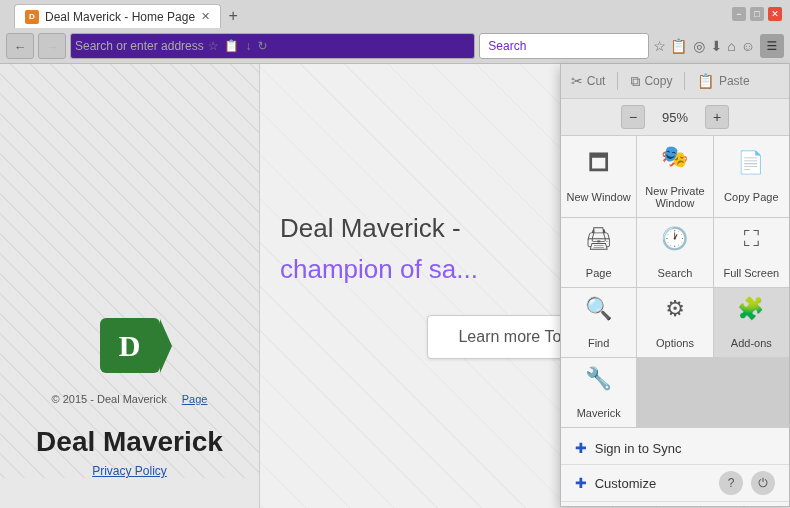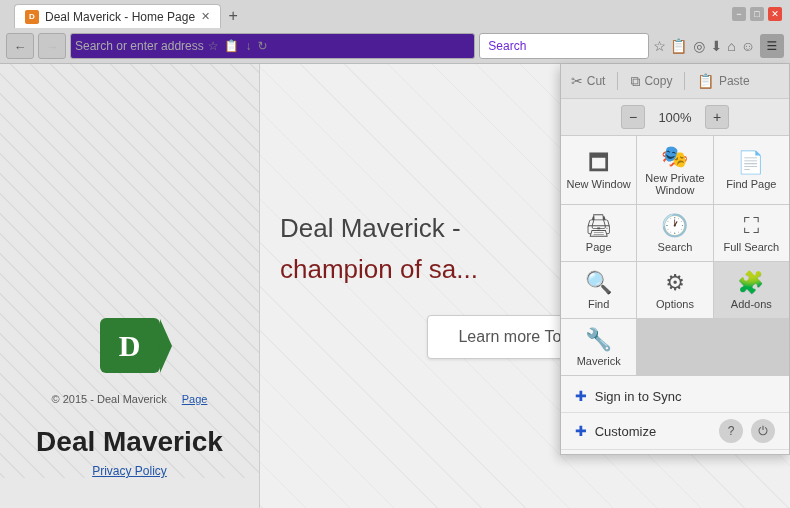--- a/index.html
+++ b/index.html
@@ -257,21 +257,21 @@
     }
     .main-headline {
       font-size: 26px;
       color: #444;
       margin-bottom: 10px;
       text-align: left;
       width: 100%;
     }
     .main-sub {
       font-size: 26px;
-      color: #7f1d1d;
+      color: #8b5cf6;
       margin-bottom: 30px;
       width: 100%;
     }
     .learn-btn {
       background: white;
       border: 1px solid #ccc;
       border-radius: 4px;
       padding: 12px 30px;
       font-size: 16px;
       color: #555;
@@ -350,20 +350,21 @@
     .menu-item.active { background: #d8d8d8; }
     .menu-item-icon {
       font-size: 22px;
       color: #555;
       line-height: 1;
     }
     .menu-item-label {
       font-size: 11px;
       color: #444;
       text-align: center;
+      margin-top: 13px;
     }
     .menu-bottom {
       padding: 4px 0;
     }
     .menu-row {
       display: flex;
       align-items: center;
       padding: 8px 14px;
       gap: 8px;
       cursor: pointer;
@@ -487,48 +488,48 @@
       </div>
       <div class="menu-separator-v"></div>
       <div class="menu-action">
         <span class="menu-action-icon">📋</span>
         <span>Paste</span>
       </div>
     </div>
 
     <div class="zoom-row">
       <div class="zoom-btn">−</div>
-      <span class="zoom-label">100%</span>
+      <span class="zoom-label">95%</span>
       <div class="zoom-btn">+</div>
     </div>
 
     <div class="menu-grid">
       <div class="menu-item">
         <span class="menu-item-icon">🗖</span>
         <span class="menu-item-label">New Window</span>
       </div>
       <div class="menu-item">
         <span class="menu-item-icon">🎭</span>
         <span class="menu-item-label">New Private Window</span>
       </div>
       <div class="menu-item">
         <span class="menu-item-icon">📄</span>
-        <span class="menu-item-label">Find Page</span>
+        <span class="menu-item-label">Copy Page</span>
       </div>
       <div class="menu-item">
         <span class="menu-item-icon">🖨</span>
         <span class="menu-item-label">Page</span>
       </div>
       <div class="menu-item">
         <span class="menu-item-icon">🕐</span>
         <span class="menu-item-label">Search</span>
       </div>
       <div class="menu-item">
         <span class="menu-item-icon">⛶</span>
-        <span class="menu-item-label">Full Search</span>
+        <span class="menu-item-label">Full Screen</span>
       </div>
       <div class="menu-item">
         <span class="menu-item-icon">🔍</span>
         <span class="menu-item-label">Find</span>
       </div>
       <div class="menu-item">
         <span class="menu-item-icon">⚙</span>
         <span class="menu-item-label">Options</span>
       </div>
       <div class="menu-item active">

